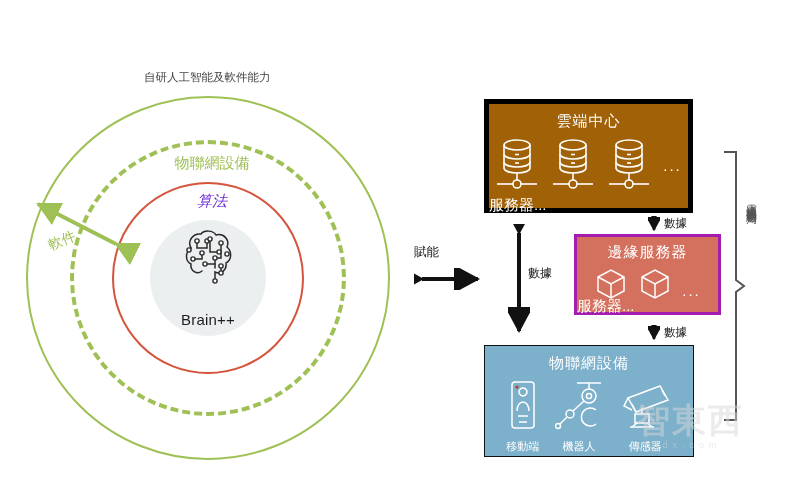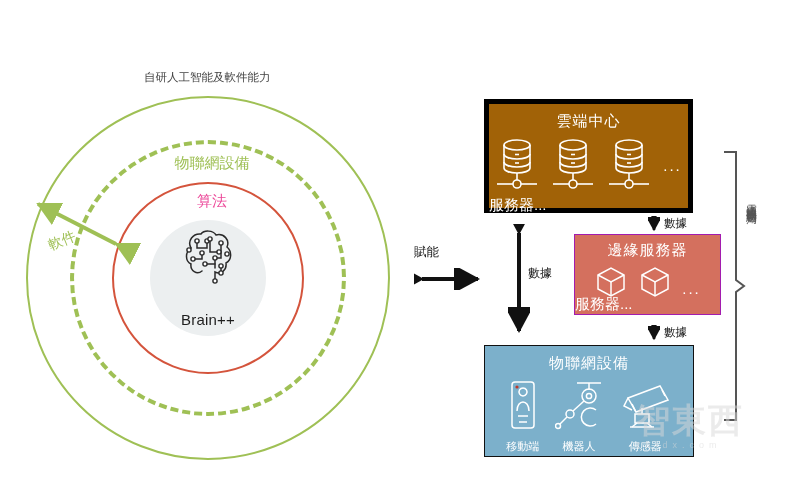--- a/index.html
+++ b/index.html
@@ -49,21 +49,21 @@
   .ring-core {
     left: 128px; top: 128px; width: 116px; height: 116px;
     background: #eceff0;
   }
   .ring-label {
     position: absolute; width: 100%; text-align: center;
     font-size: 15px; white-space: nowrap;
   }
   .lbl-app  { top: 22px;  color: #9fc055; }
   .lbl-plat { top: 62px;  color: #9fc055; }
-  .lbl-algo { top: 100px; color: #ec4899; }
+  .lbl-algo { top: 100px; color: #6d28d9; font-style: italic; }
 
   .brain-wrap {
     position: absolute; left: 128px; top: 128px; width: 116px; height: 116px;
     display: flex; flex-direction: column; align-items: center; justify-content: center; gap: 24px;
   }
   .brain-wrap svg { display: block; }
   .brain-text { font-size: 15px; color: #1e1e1e; margin-top: 1px; letter-spacing: .2px; }
 
   
   .sw-arrow { position: absolute; left: 16px; top: 182px; width: 130px; height: 100px; }
@@ -90,21 +90,21 @@
   .panel-sub {
     position: absolute; left: 0; width: 100%; text-align: left;
     color: #fff; font-size: 15px;
   }
   .panel-cloud {
     left: 484px; top: 99px; width: 209px; height: 114px;
     background: #a16207; border: 5px solid #000000;
   }
   .panel-edge {
     left: 574px; top: 234px; width: 147px; height: 81px;
-    background: #d4705e; border: 1px solid #a21caf;
+    background: #d4705e; border: 3px solid #a21caf;
   }
   .panel-iot {
     left: 484px; top: 345px; width: 210px; height: 112px;
     background: #7cb0cb; border: 1.6px solid #111;
   }
   .icon-row { position: absolute; left: 0; width: 100%; display: flex; align-items: flex-end; }
   .ellipsis { color: #fff; font-size: 15px; letter-spacing: 2px; }
   .iot-item { display: flex; flex-direction: column; align-items: center; }
   .iot-item .iot-label { color: #fff; font-size: 11px; margin-top: 3px; }
 

